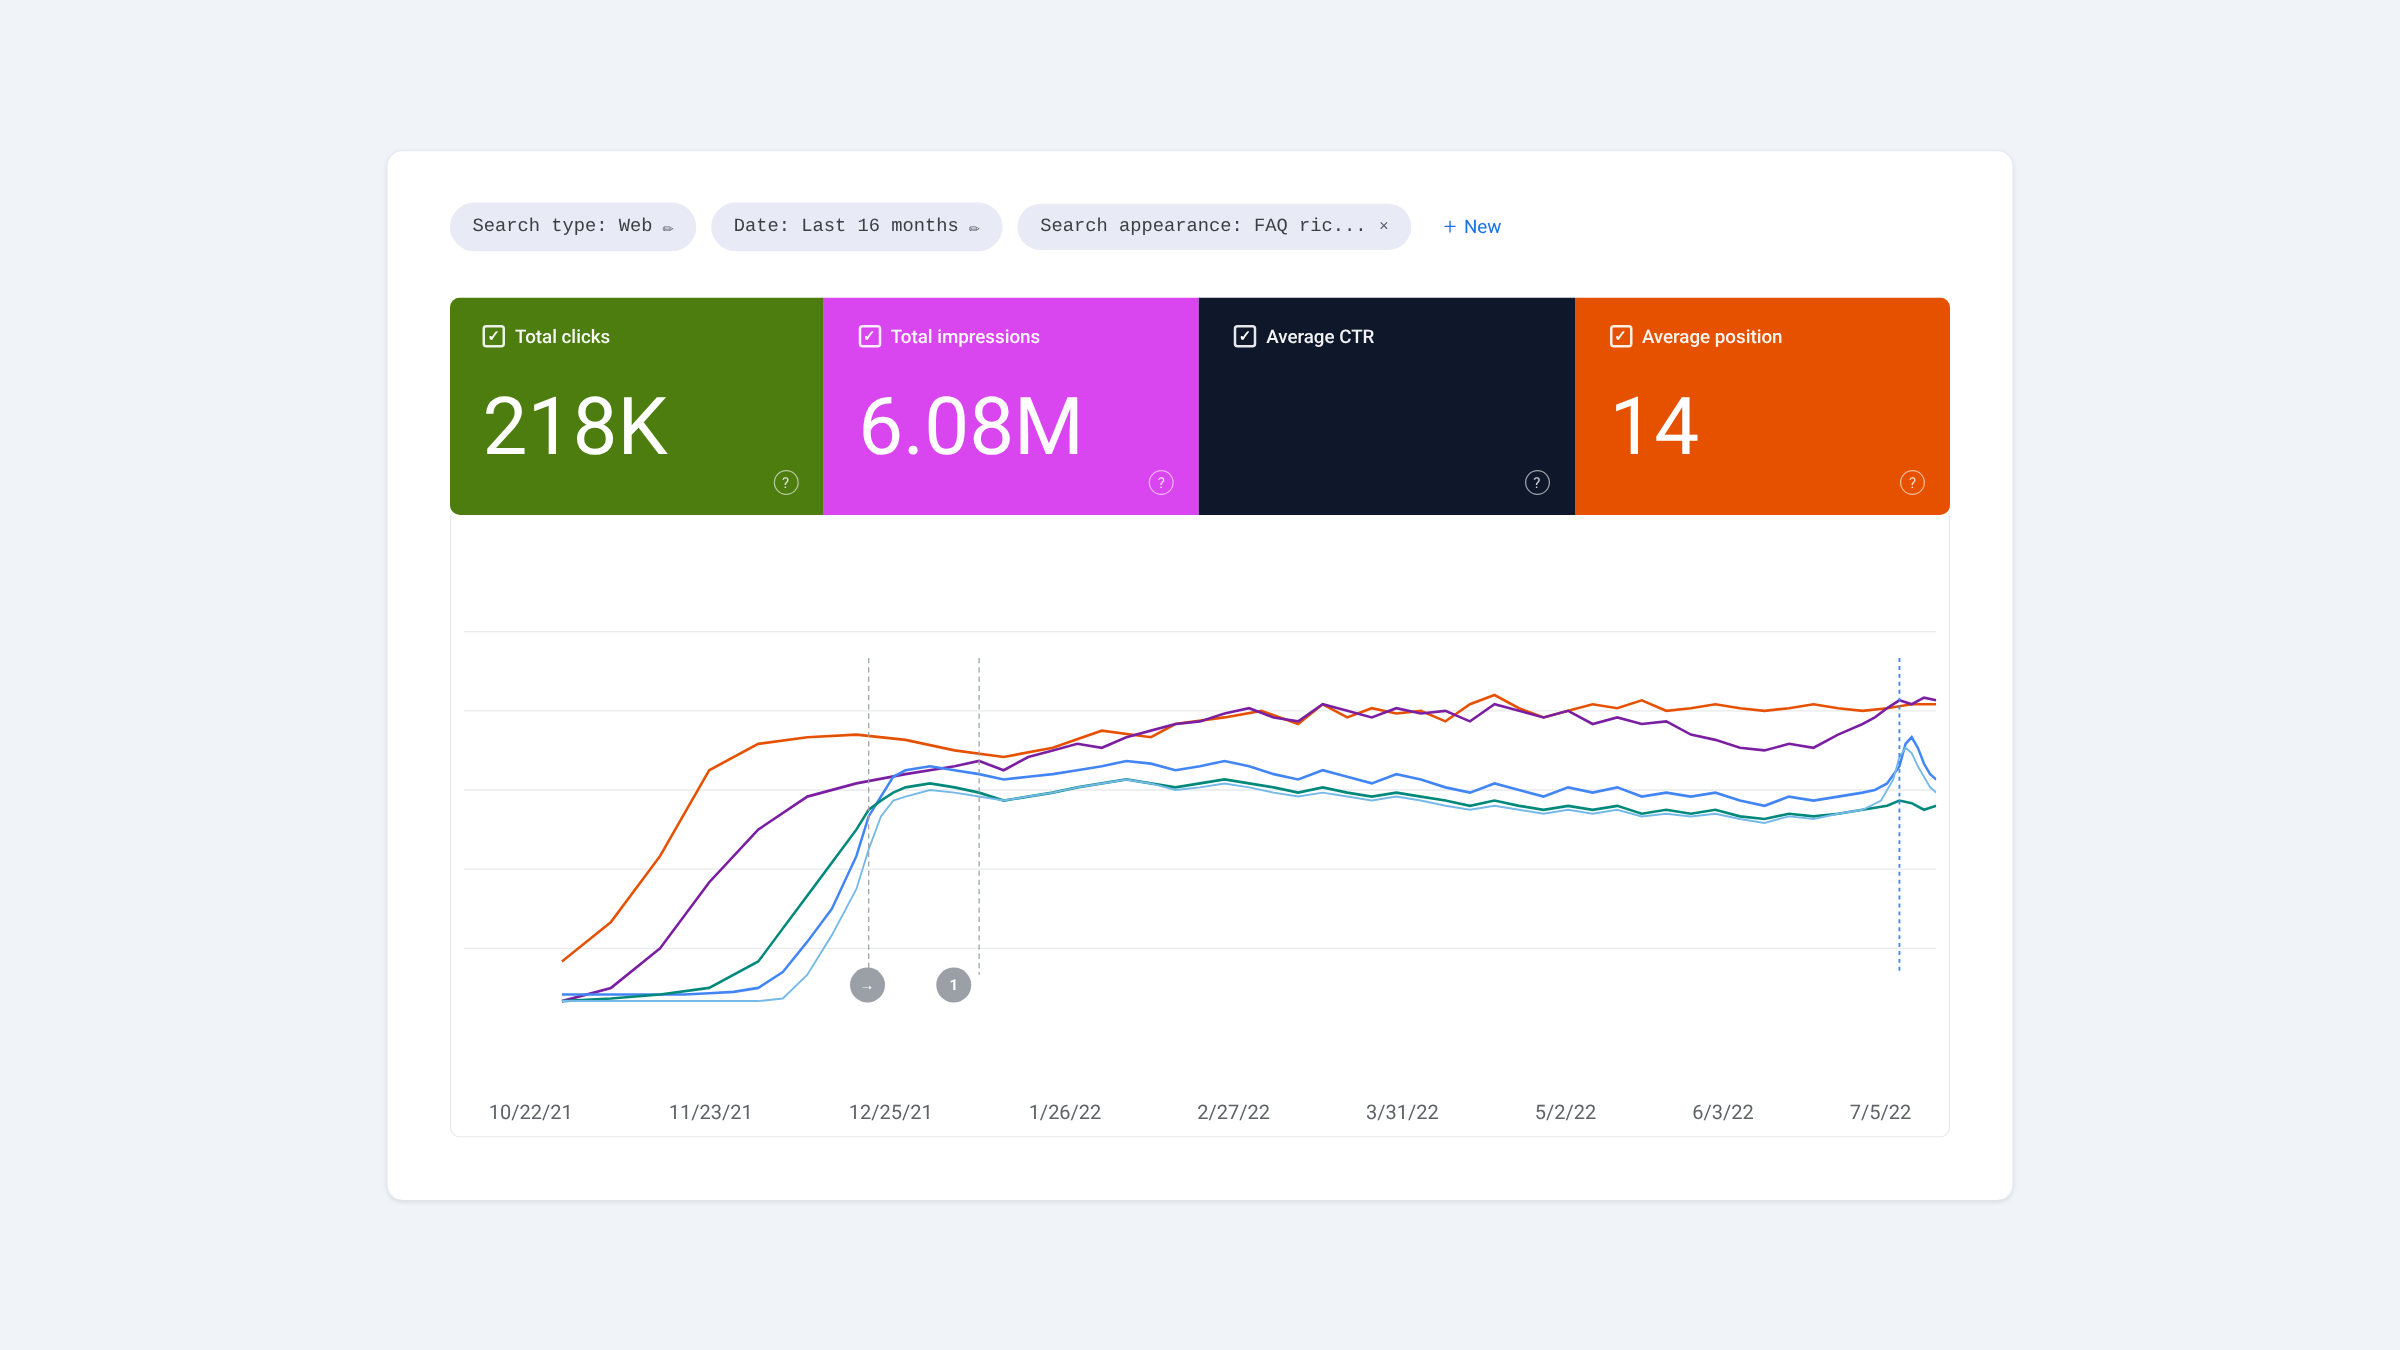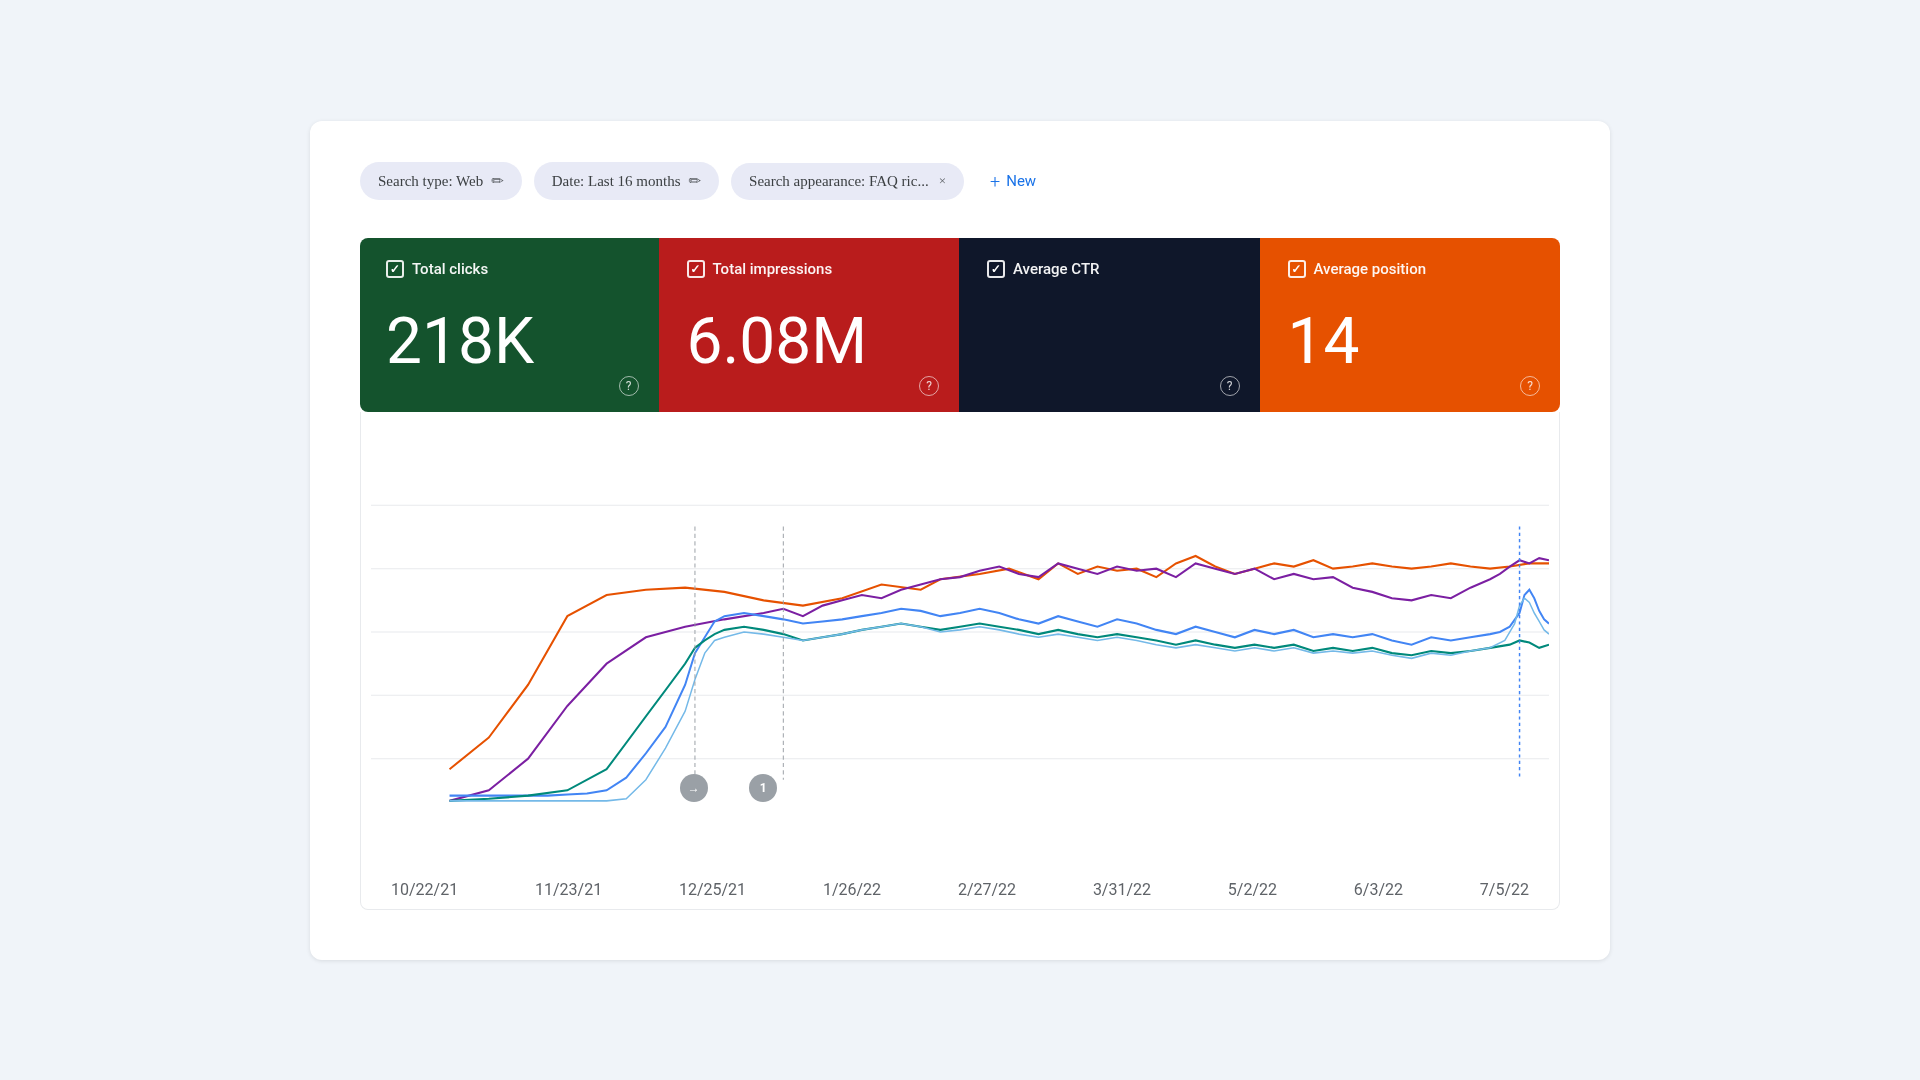--- a/index.html
+++ b/index.html
@@ -32,21 +32,21 @@
       display: flex;
       align-items: center;
       gap: 8px;
       background: #e8eaf6;
       border: none;
       border-radius: 20px;
       padding: 10px 18px;
       font-size: 15px;
       color: #3c4043;
       cursor: pointer;
-      font-family: Liberation Serif, serif;
+      font-family: Liberation Mono, monospace;
     }
     .filter-chip .chip-icon {
       color: #5f6368;
       font-size: 15px;
     }
     .filter-chip .close-icon {
       color: #5f6368;
       font-size: 13px;
       margin-left: 2px;
     }
@@ -70,22 +70,22 @@
       border-radius: 8px;
       overflow: hidden;
       margin-bottom: 0;
     }
     .metric-card {
       flex: 1;
       padding: 22px 28px 28px 28px;
       position: relative;
       color: #fff;
     }
-    .metric-card.clicks { background: #14532d; padding-left: 26px; }
-    .metric-card.impressions { background: #b91c1c; }
+    .metric-card.clicks { background: #4d7c0f; padding-left: 26px; }
+    .metric-card.impressions { background: #d946ef; }
     .metric-card.ctr { background: #0f172a; }
     .metric-card.position { background: #e65100; }
 
     .metric-header {
       display: flex;
       align-items: center;
       gap: 8px;
       margin-bottom: 14px;
     }
     .metric-checkbox {

